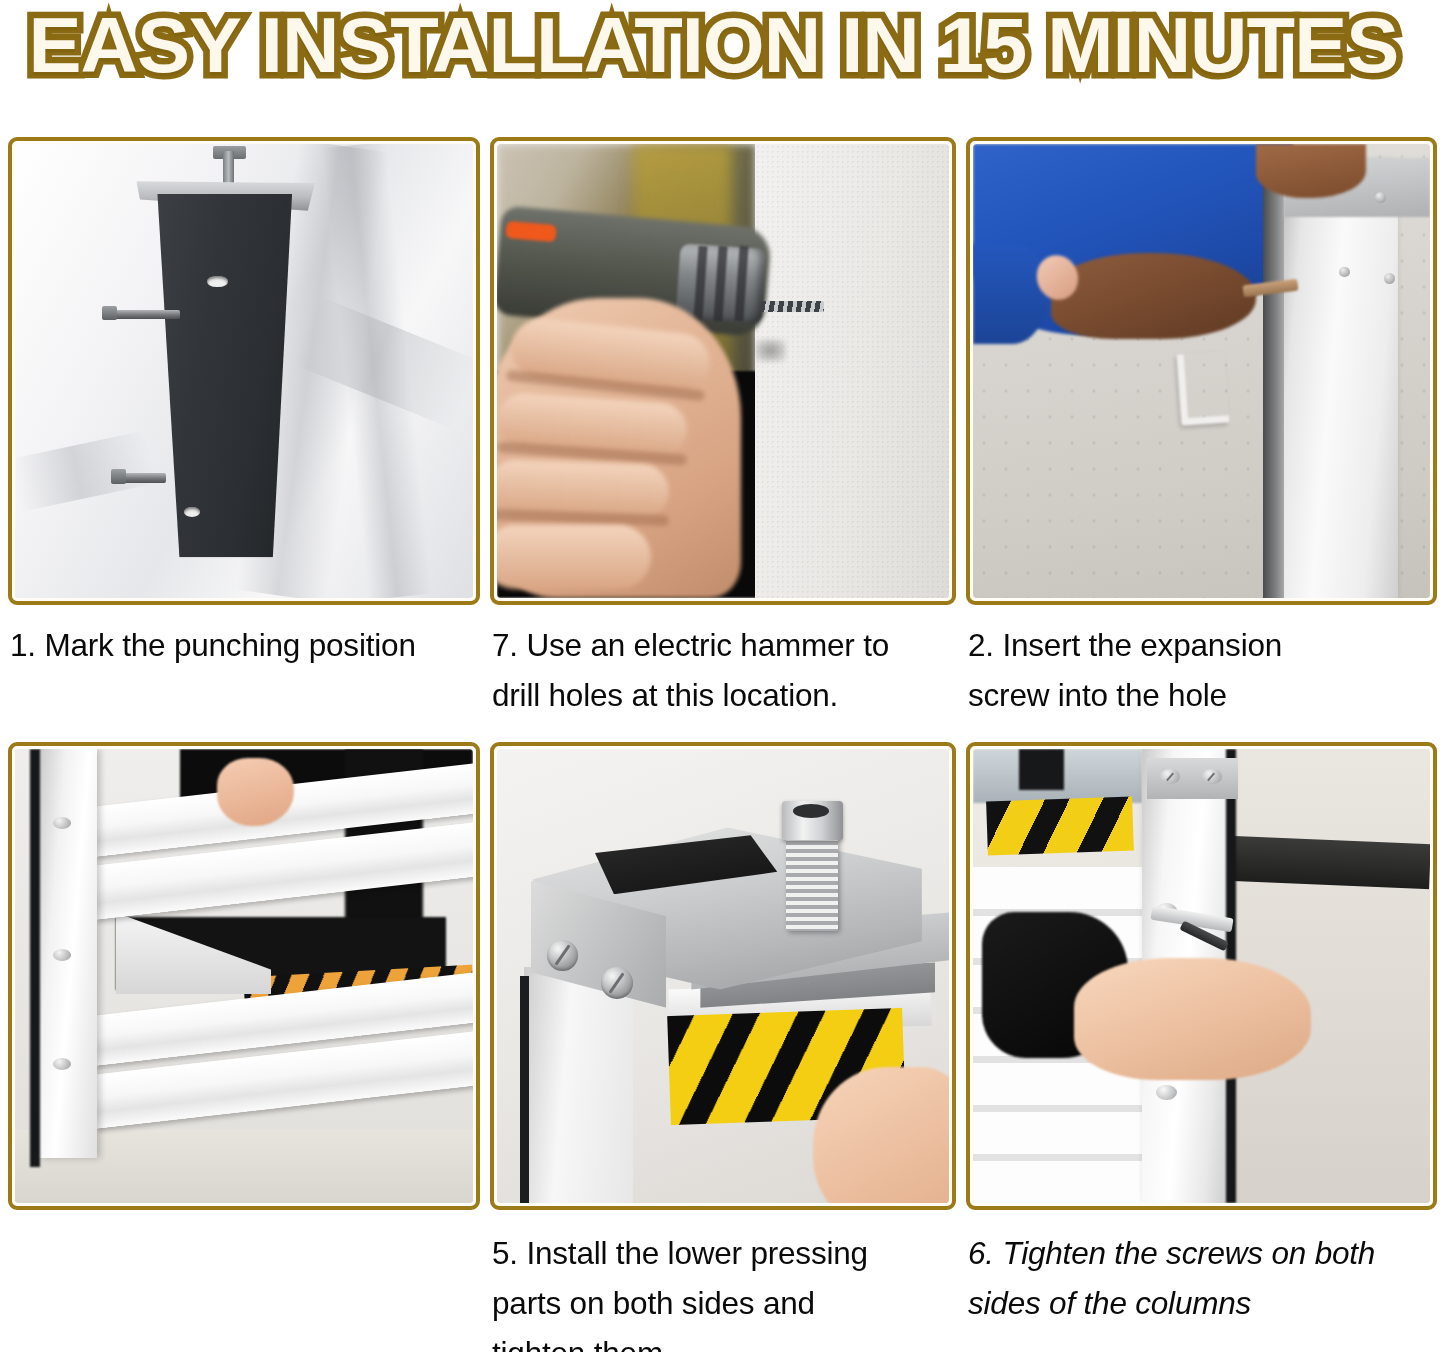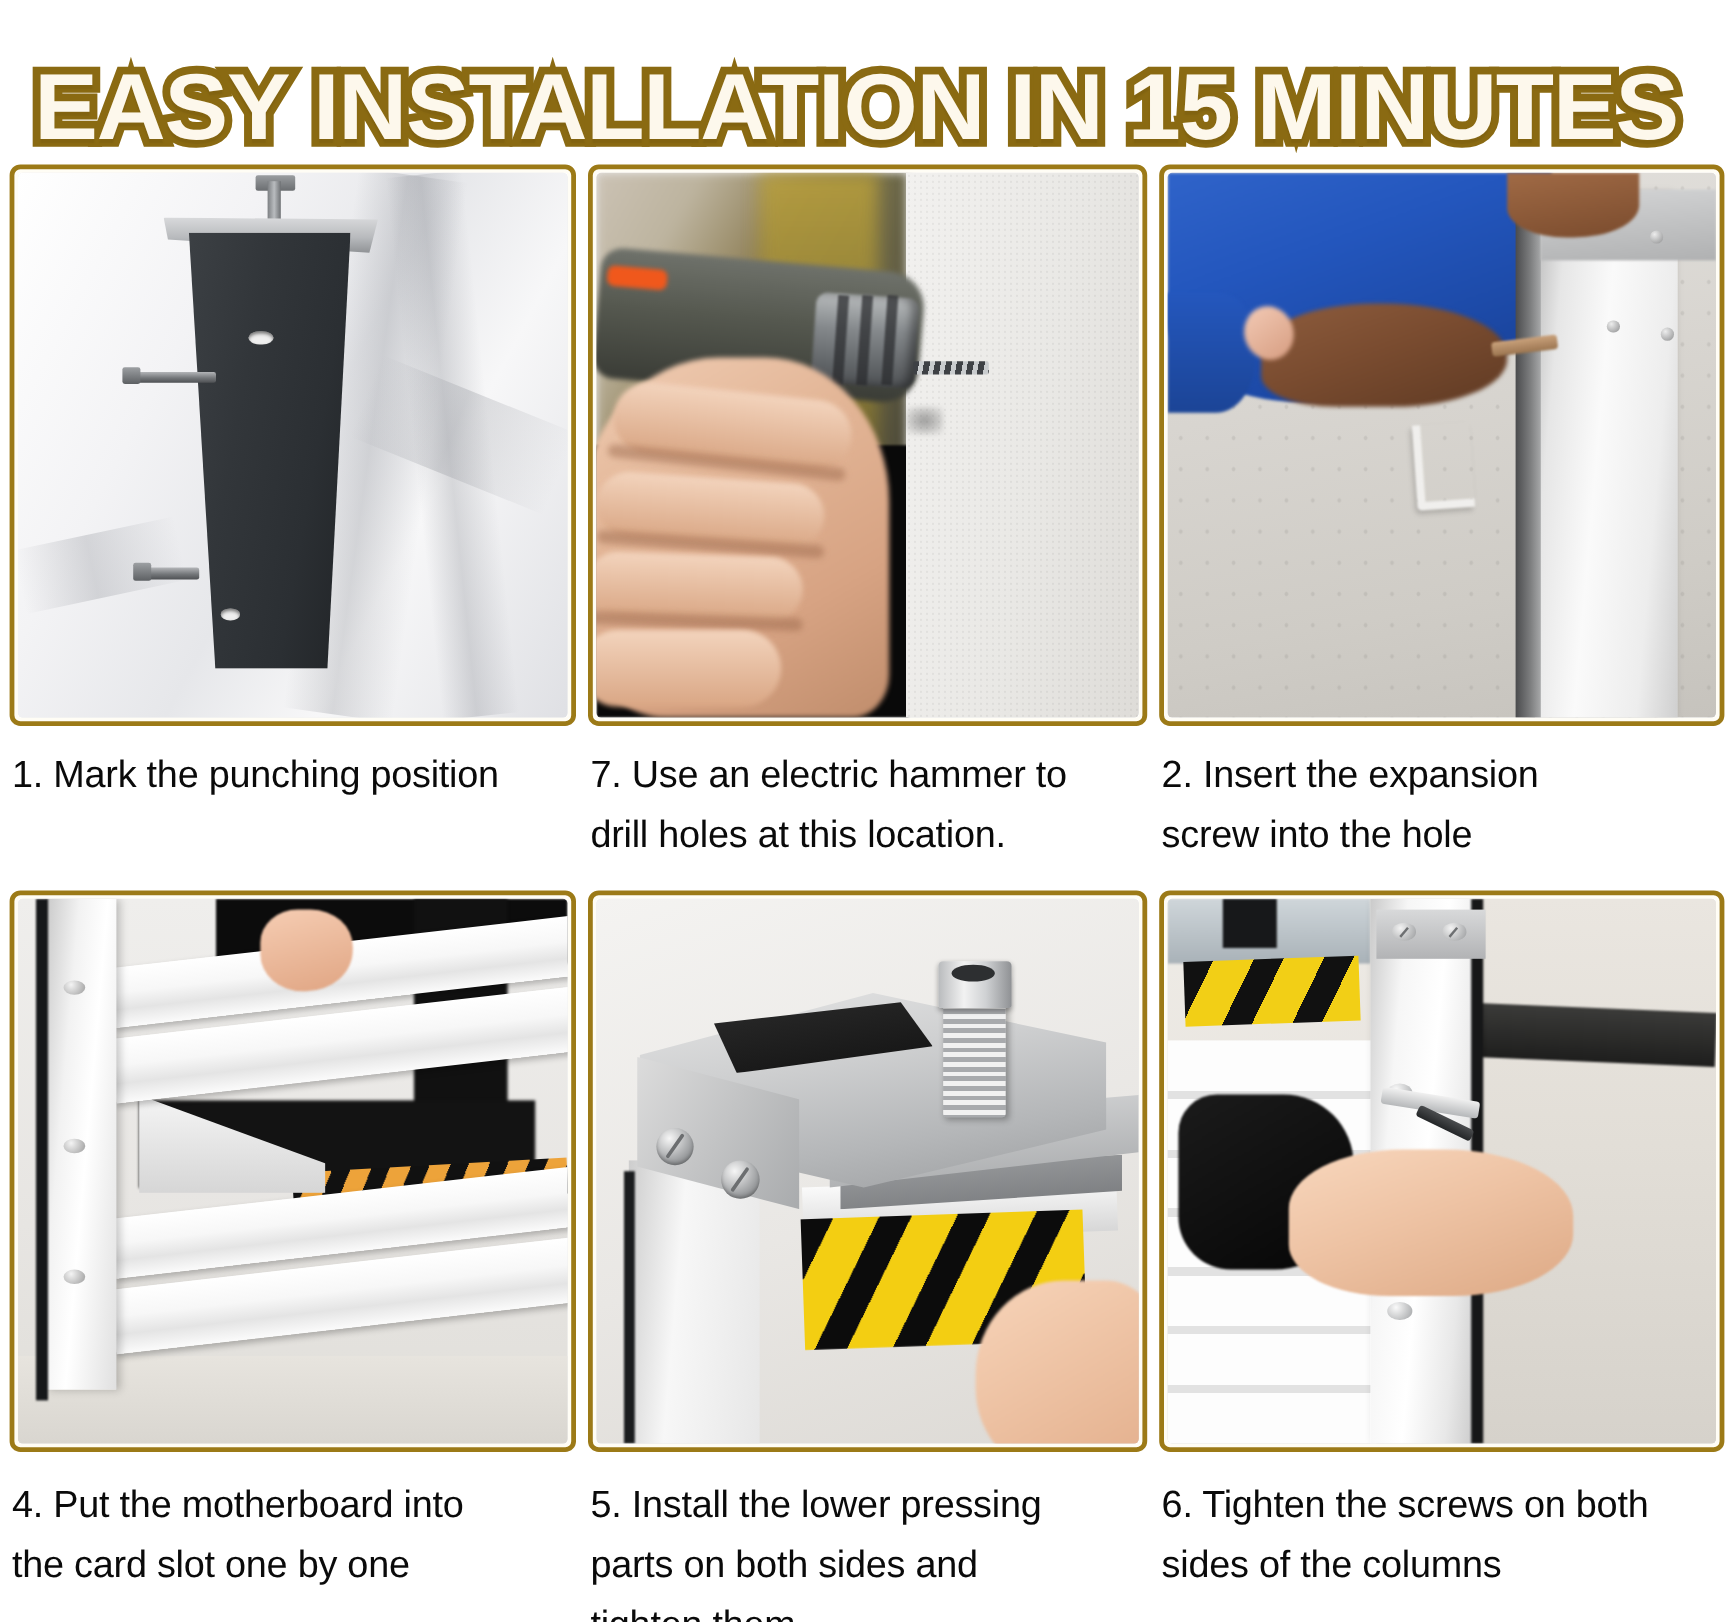--- a/index.html
+++ b/index.html
@@ -7,21 +7,21 @@
     width:1445px;height:1352px;
     background:#ffffff;
     font-family:"Liberation Sans", sans-serif;
     overflow:hidden;
     position:relative;
   }
 
   
   .title-wrap{
     position:absolute;left:0;top:0;width:1427px;height:118px;
-    display:flex;align-items:flex-start;justify-content:center;margin-top:44px;
+    display:flex;align-items:flex-start;justify-content:center;
   }
   .title{
     font-size:78px;
     line-height:86px;
     font-weight:bold;
     letter-spacing:-1px;
     transform:scaleX(1.02);
     color:#fdf8ec;
     -webkit-text-stroke:13px #8a6a12;
     paint-order:stroke fill;
@@ -412,21 +412,19 @@
         <div class="p6-sleeve"></div>
         <div class="p6-hand"></div>
         <div class="p6-screwmid"></div>
         <div class="p6-screwlow"></div>
         <div class="p6-wrench"></div>
         <div class="p6-wrench2"></div>
       </div>
     </div>
   </div>
 
-  <div class="caption" style="left:10px;top:1228px;width:470px;">4. Put the motherboard into
-the card slot one by one</div>
   <div class="caption" style="left:492px;top:1228px;width:470px;">5. Install the lower pressing
 parts on both sides and
 tighten them</div>
-  <div class="caption" style="left:968px;top:1228px;width:470px;">6. Tighten the screws on both
+  <div class="caption" style="left:968px;top:1228px;width:470px;font-style:italic;">6. Tighten the screws on both
 sides of the columns</div>
 
 </div>
 
 </body></html>

